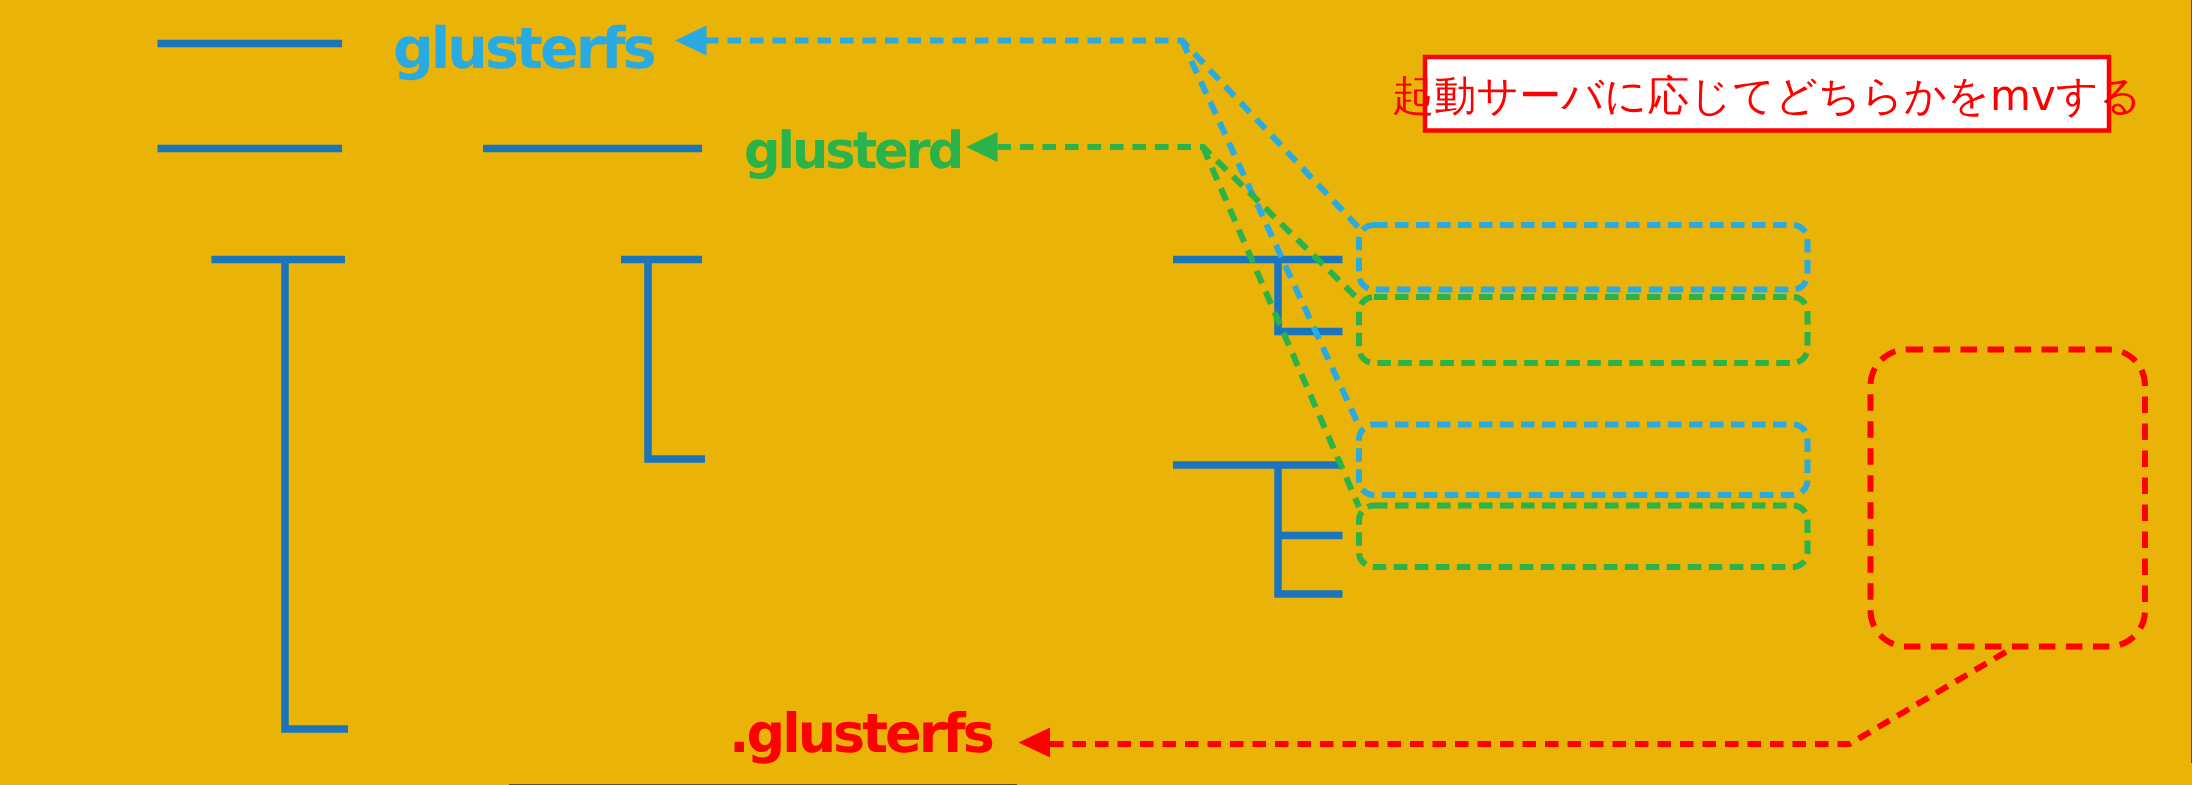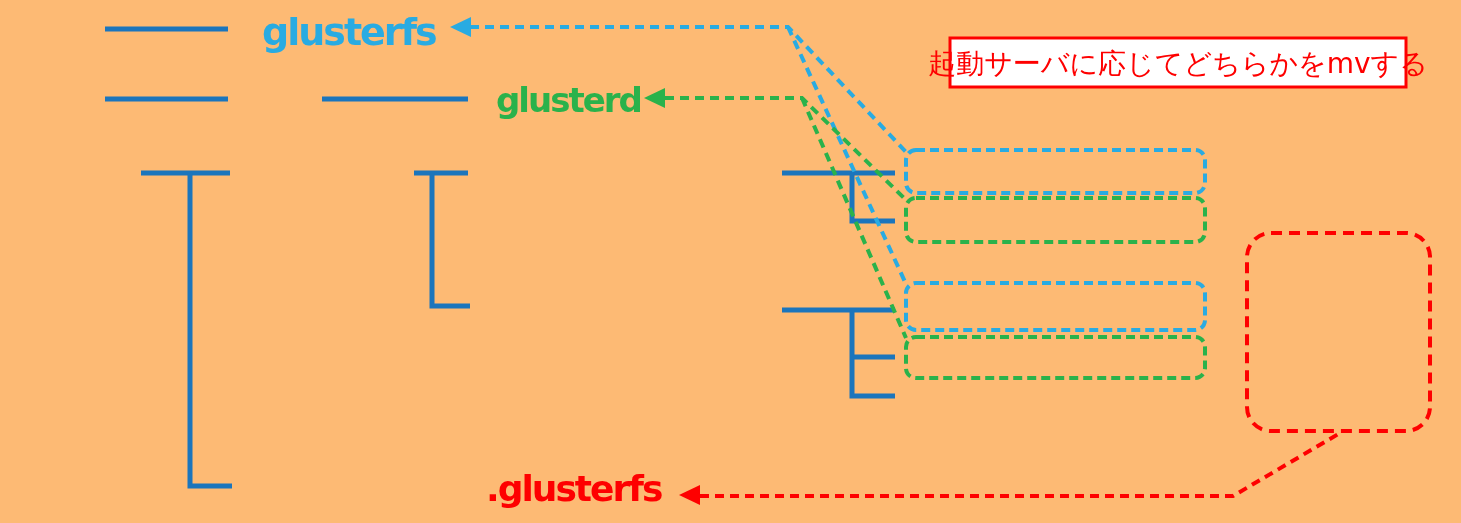--- a/index.html
+++ b/index.html
@@ -4,21 +4,21 @@
 <style>
   html, body {
     margin: 0;
     padding: 0;
     background: #000000;
   }
   .stage {
     position: relative;
     width: 1461px;
     height: 523px;
-    background: #fdba74;
+    background: #eab308;
     overflow: hidden;
     font-family: "DejaVu Sans", "Liberation Sans", sans-serif;
   }
   svg { display: block; }
   .solid-line {
     fill: none;
     stroke-width: 5;
     stroke-linecap: butt;
     stroke-linejoin: miter;
   }

